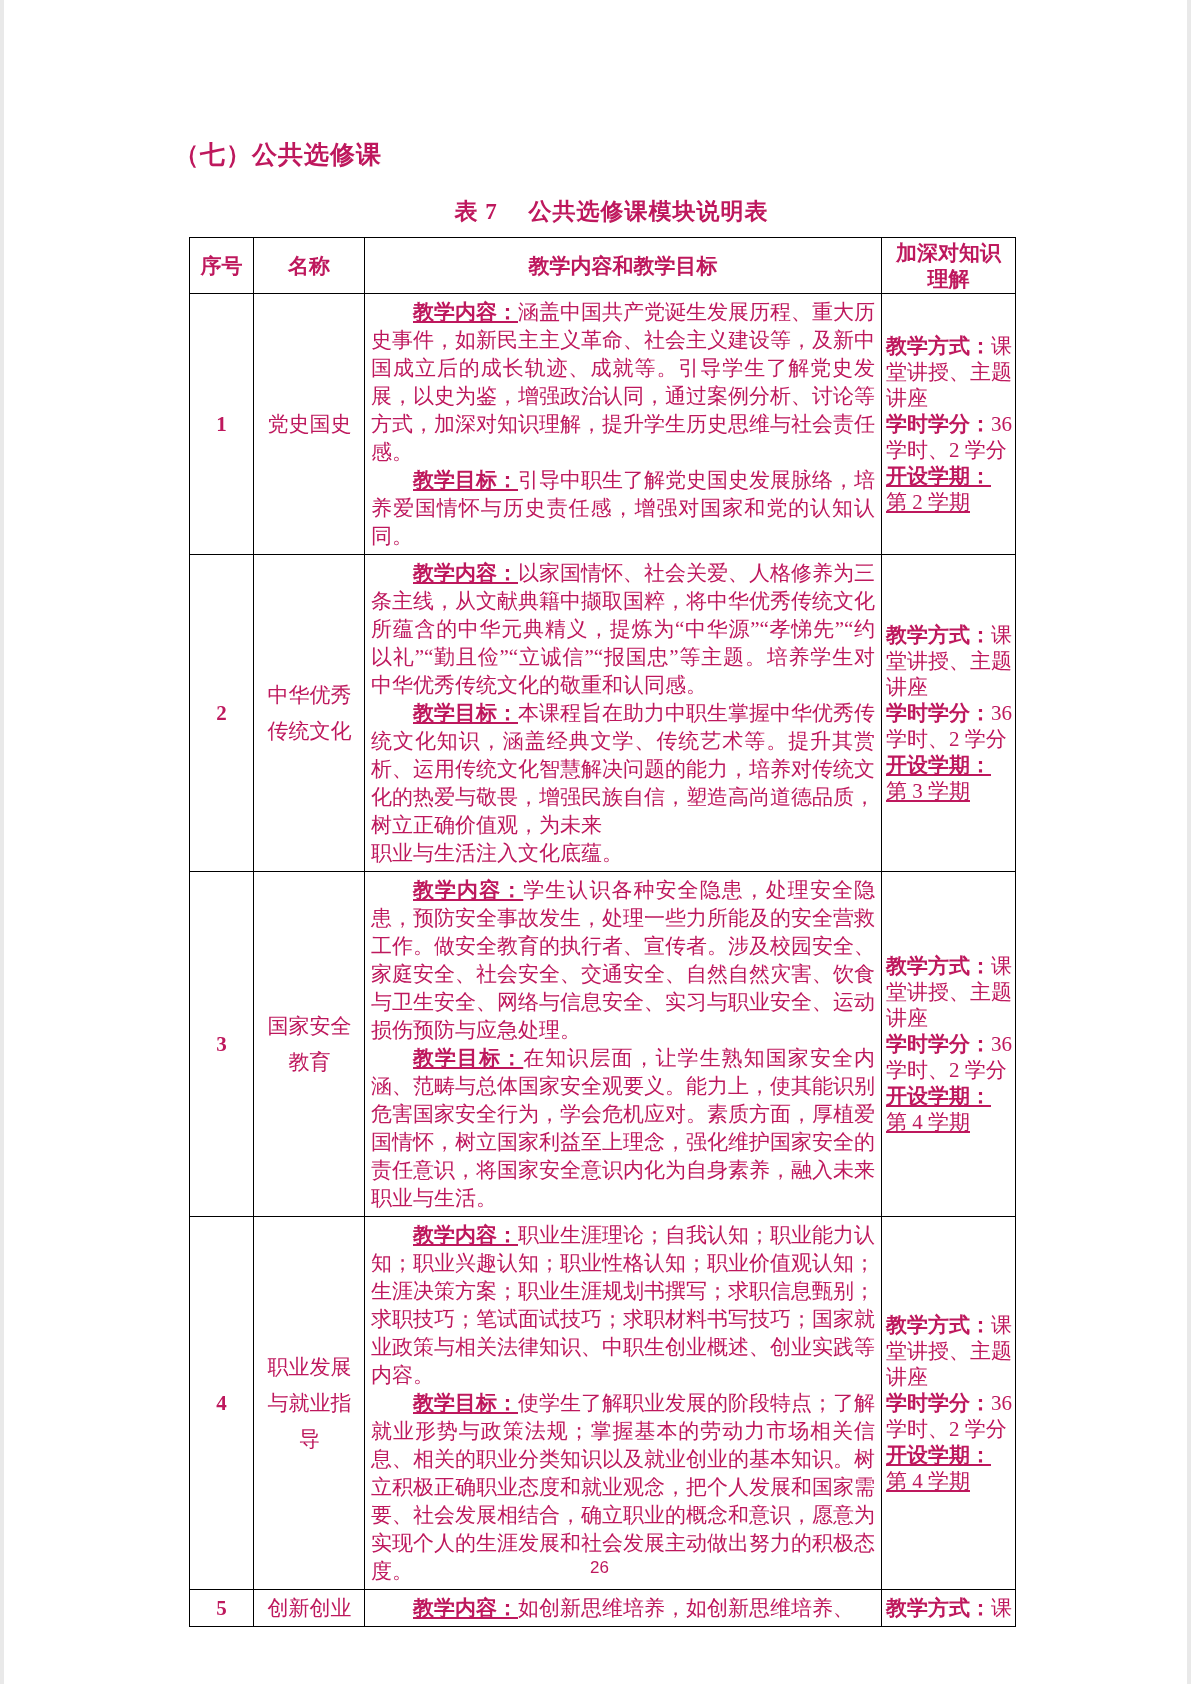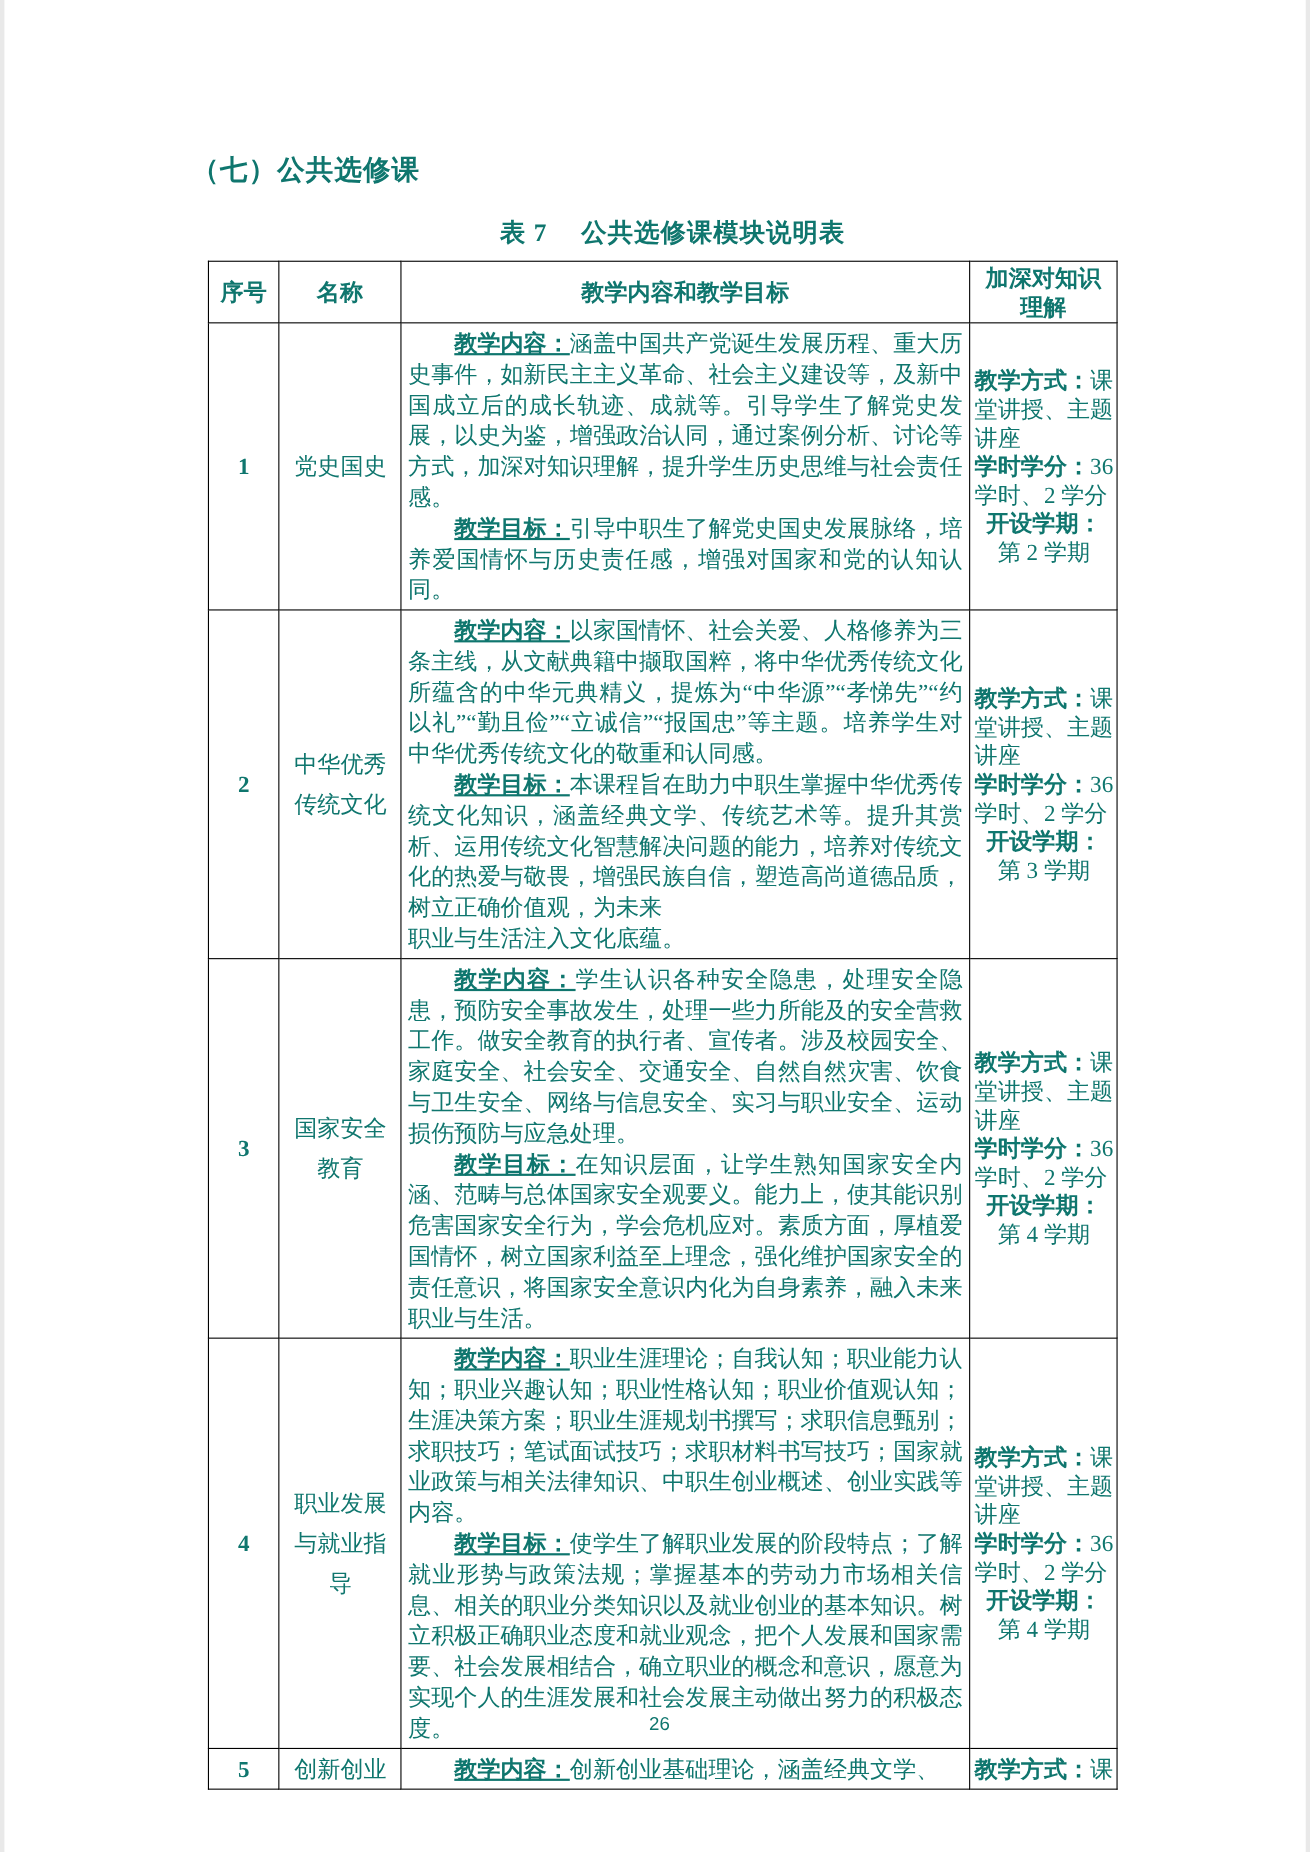--- a/index.html
+++ b/index.html
@@ -2,21 +2,21 @@
 <html><head>
 <meta charset="utf-8">
 <style>
   html,body{margin:0;padding:0;background:#e9e9e9;}
   .page{
     position:relative;
     width:1183px;height:1684px;
     margin:0 auto;
     background:#ffffff;
     font-family:"Liberation Serif", serif;
-    color:#0f766e;
+    color:#be185d;
     overflow:hidden;
   }
   .heading{
     position:absolute;left:170px;top:138px;margin:0;
     font-size:25px;font-weight:700;letter-spacing:1px;
   }
   .table-title{
     position:absolute;left:0;top:196px;width:1191px;
     text-align:center;font-size:23px;font-weight:700;letter-spacing:1px;padding-left:12px;
   }
@@ -46,21 +46,21 @@
     padding:4px 6px;text-align:justify;
   }
   .para{margin:0;text-indent:42px;}
   .para.noindent{text-indent:0;}
   .plabel{font-weight:700;text-decoration:underline;}
   td.c-req{
     font-size:21px;line-height:26px;
     padding:2px 3px 2px 4px;text-align:justify;
   }
   .req-line b{font-weight:700;margin-top:37px;}
-  .req-sem b,.req-sem span{display:block;text-align:center;font-weight:700;}
+  .req-sem b,.req-sem span{display:block;font-weight:700;text-decoration:underline;}
   .req-sem span{font-weight:400;}
   .page-number{
     position:absolute;left:0;top:1558px;width:1191px;
     text-align:center;font-size:17px;
     font-family:"Liberation Sans", sans-serif;
   }
 </style>
 </head>
 <body>
 
@@ -157,21 +157,21 @@
               <b>开设学期：</b>
               <span>第 4 学期</span>
             </div>
         </td>
       </tr>
 
       <tr>
         <td class="c-num">5</td>
         <td class="c-name">创新创业</td>
         <td class="c-content">
-          <p class="para"><b class="plabel">教学内容：</b><span>创新创业基础理论，涵盖经典文学、</span></p>
+          <p class="para"><b class="plabel">教学内容：</b><span>如创新思维培养，如创新思维培养、</span></p>
         </td>
         <td class="c-req">
           <div class="req-line"><b>教学方式：</b><span>课</span></div>
         </td>
       </tr>
 
     </tbody>
   </table>
 
   <div class="page-number">26</div>

